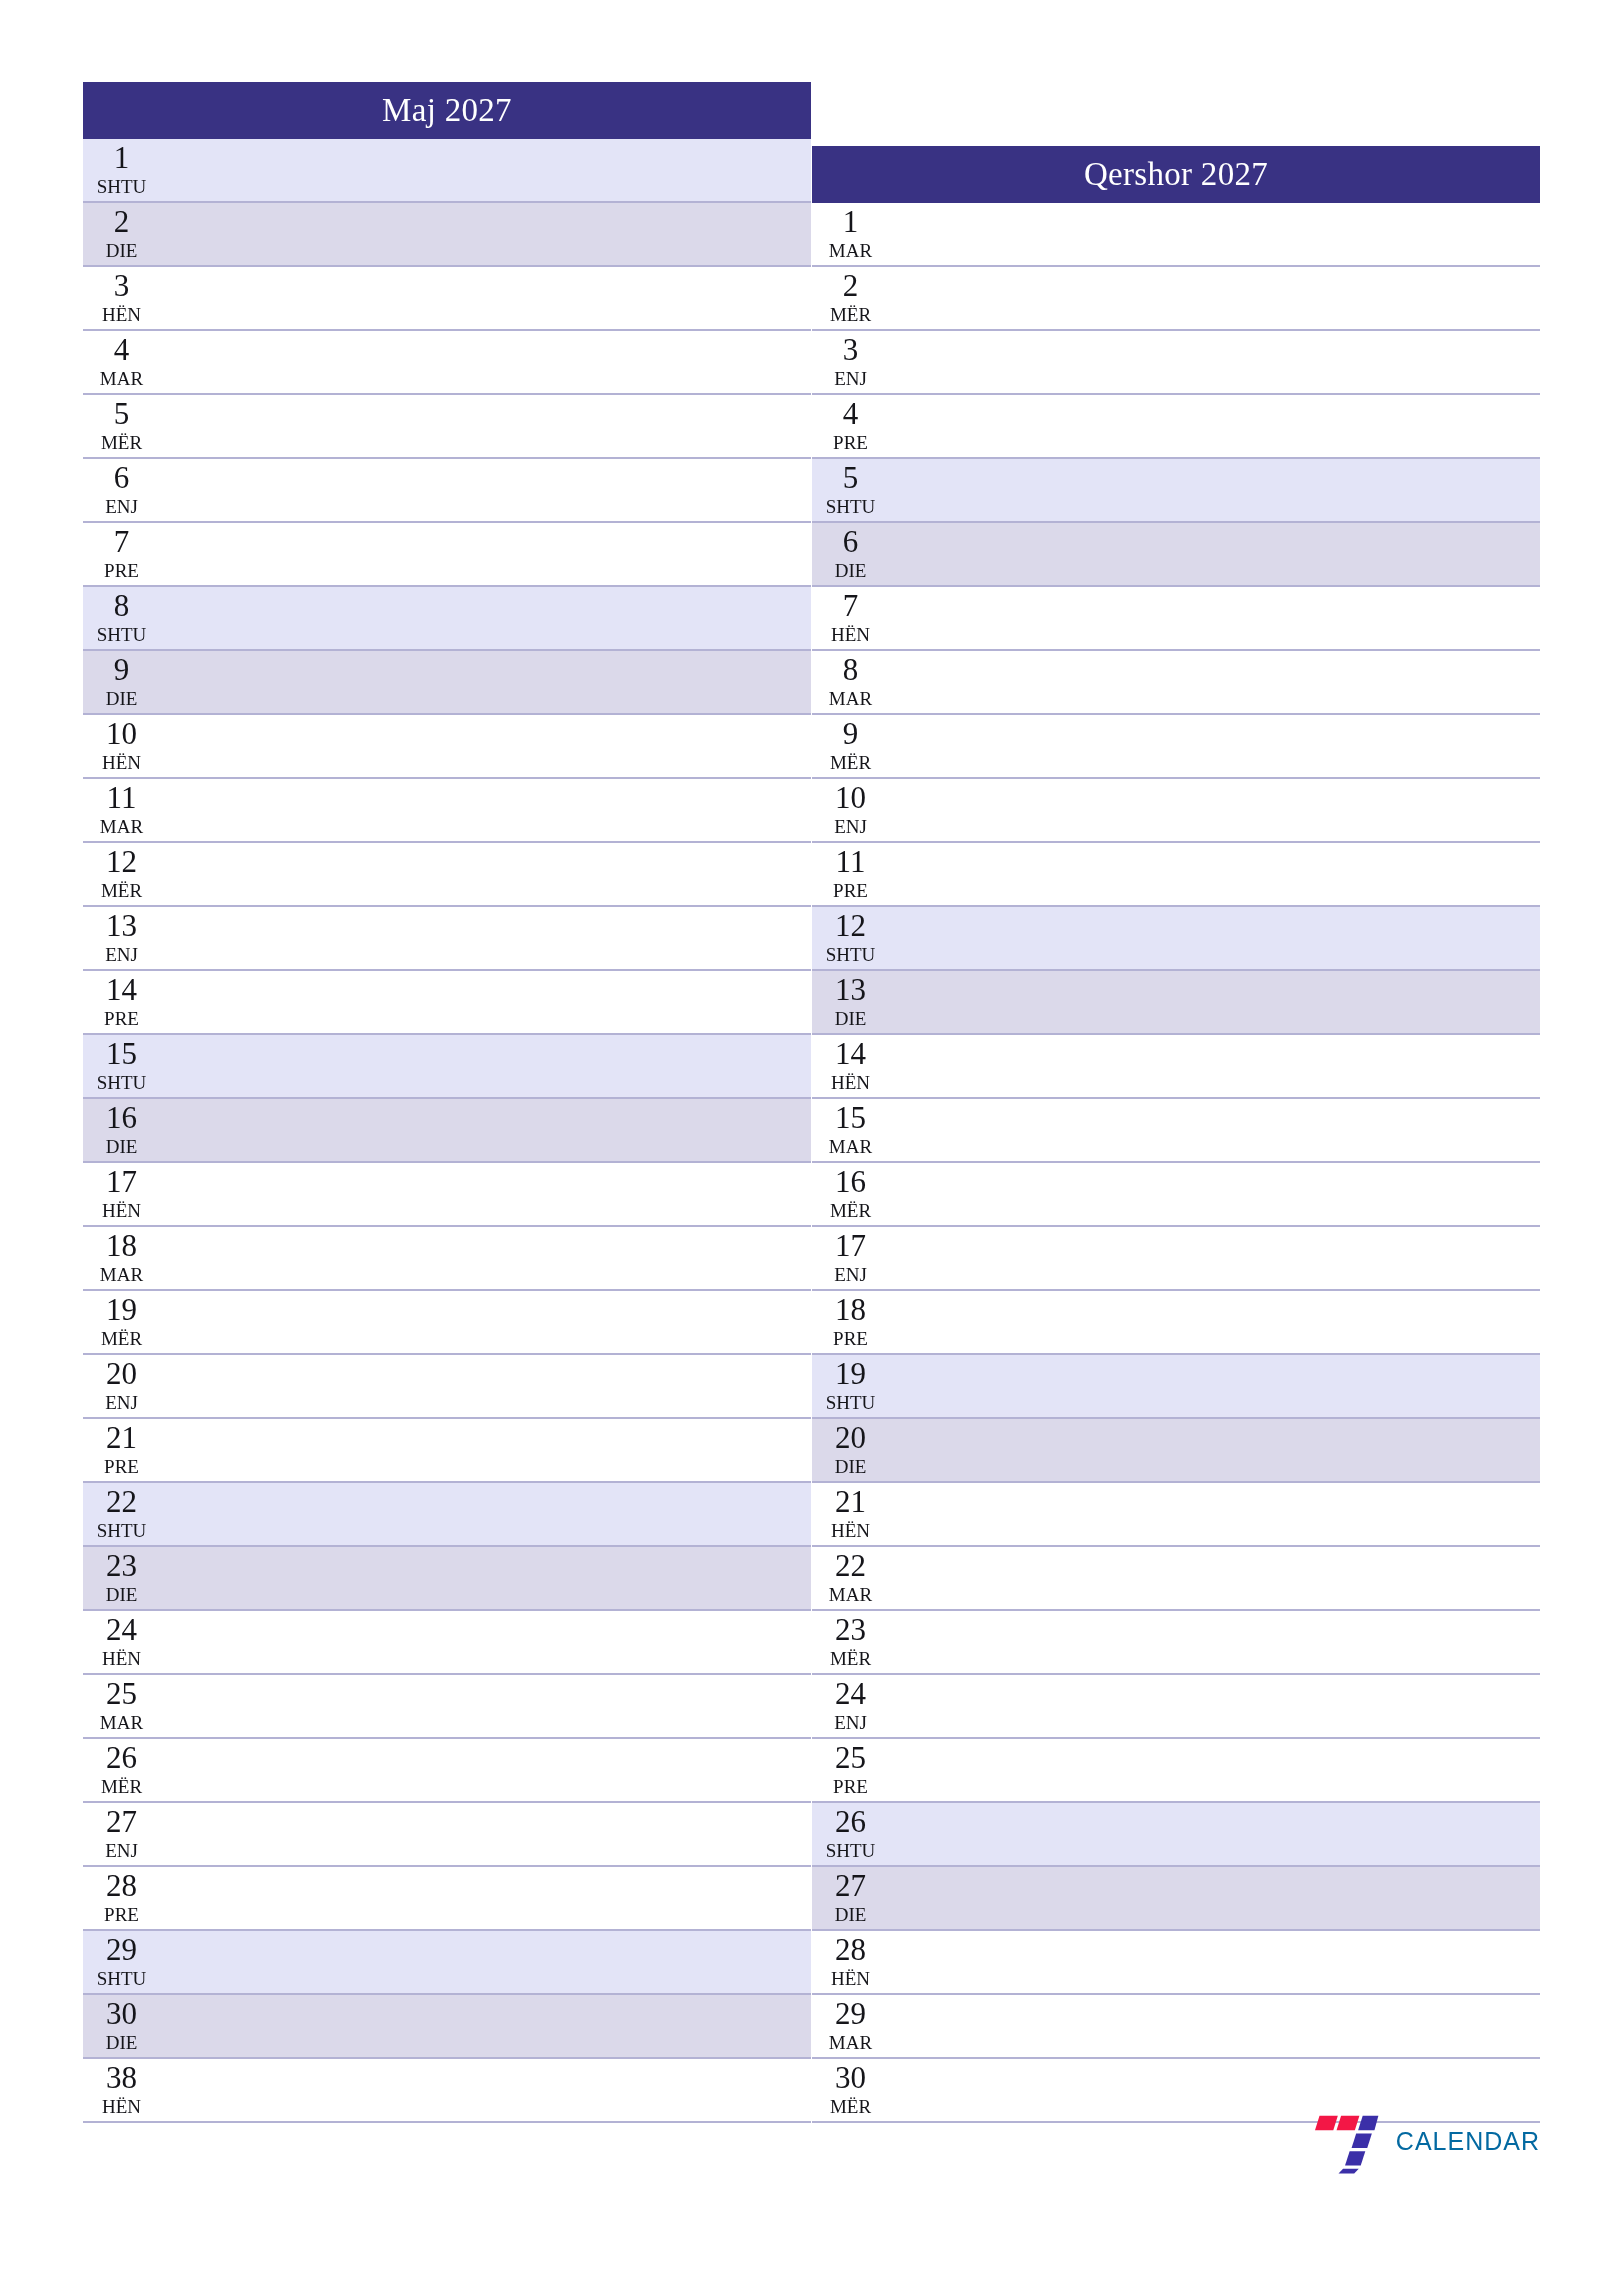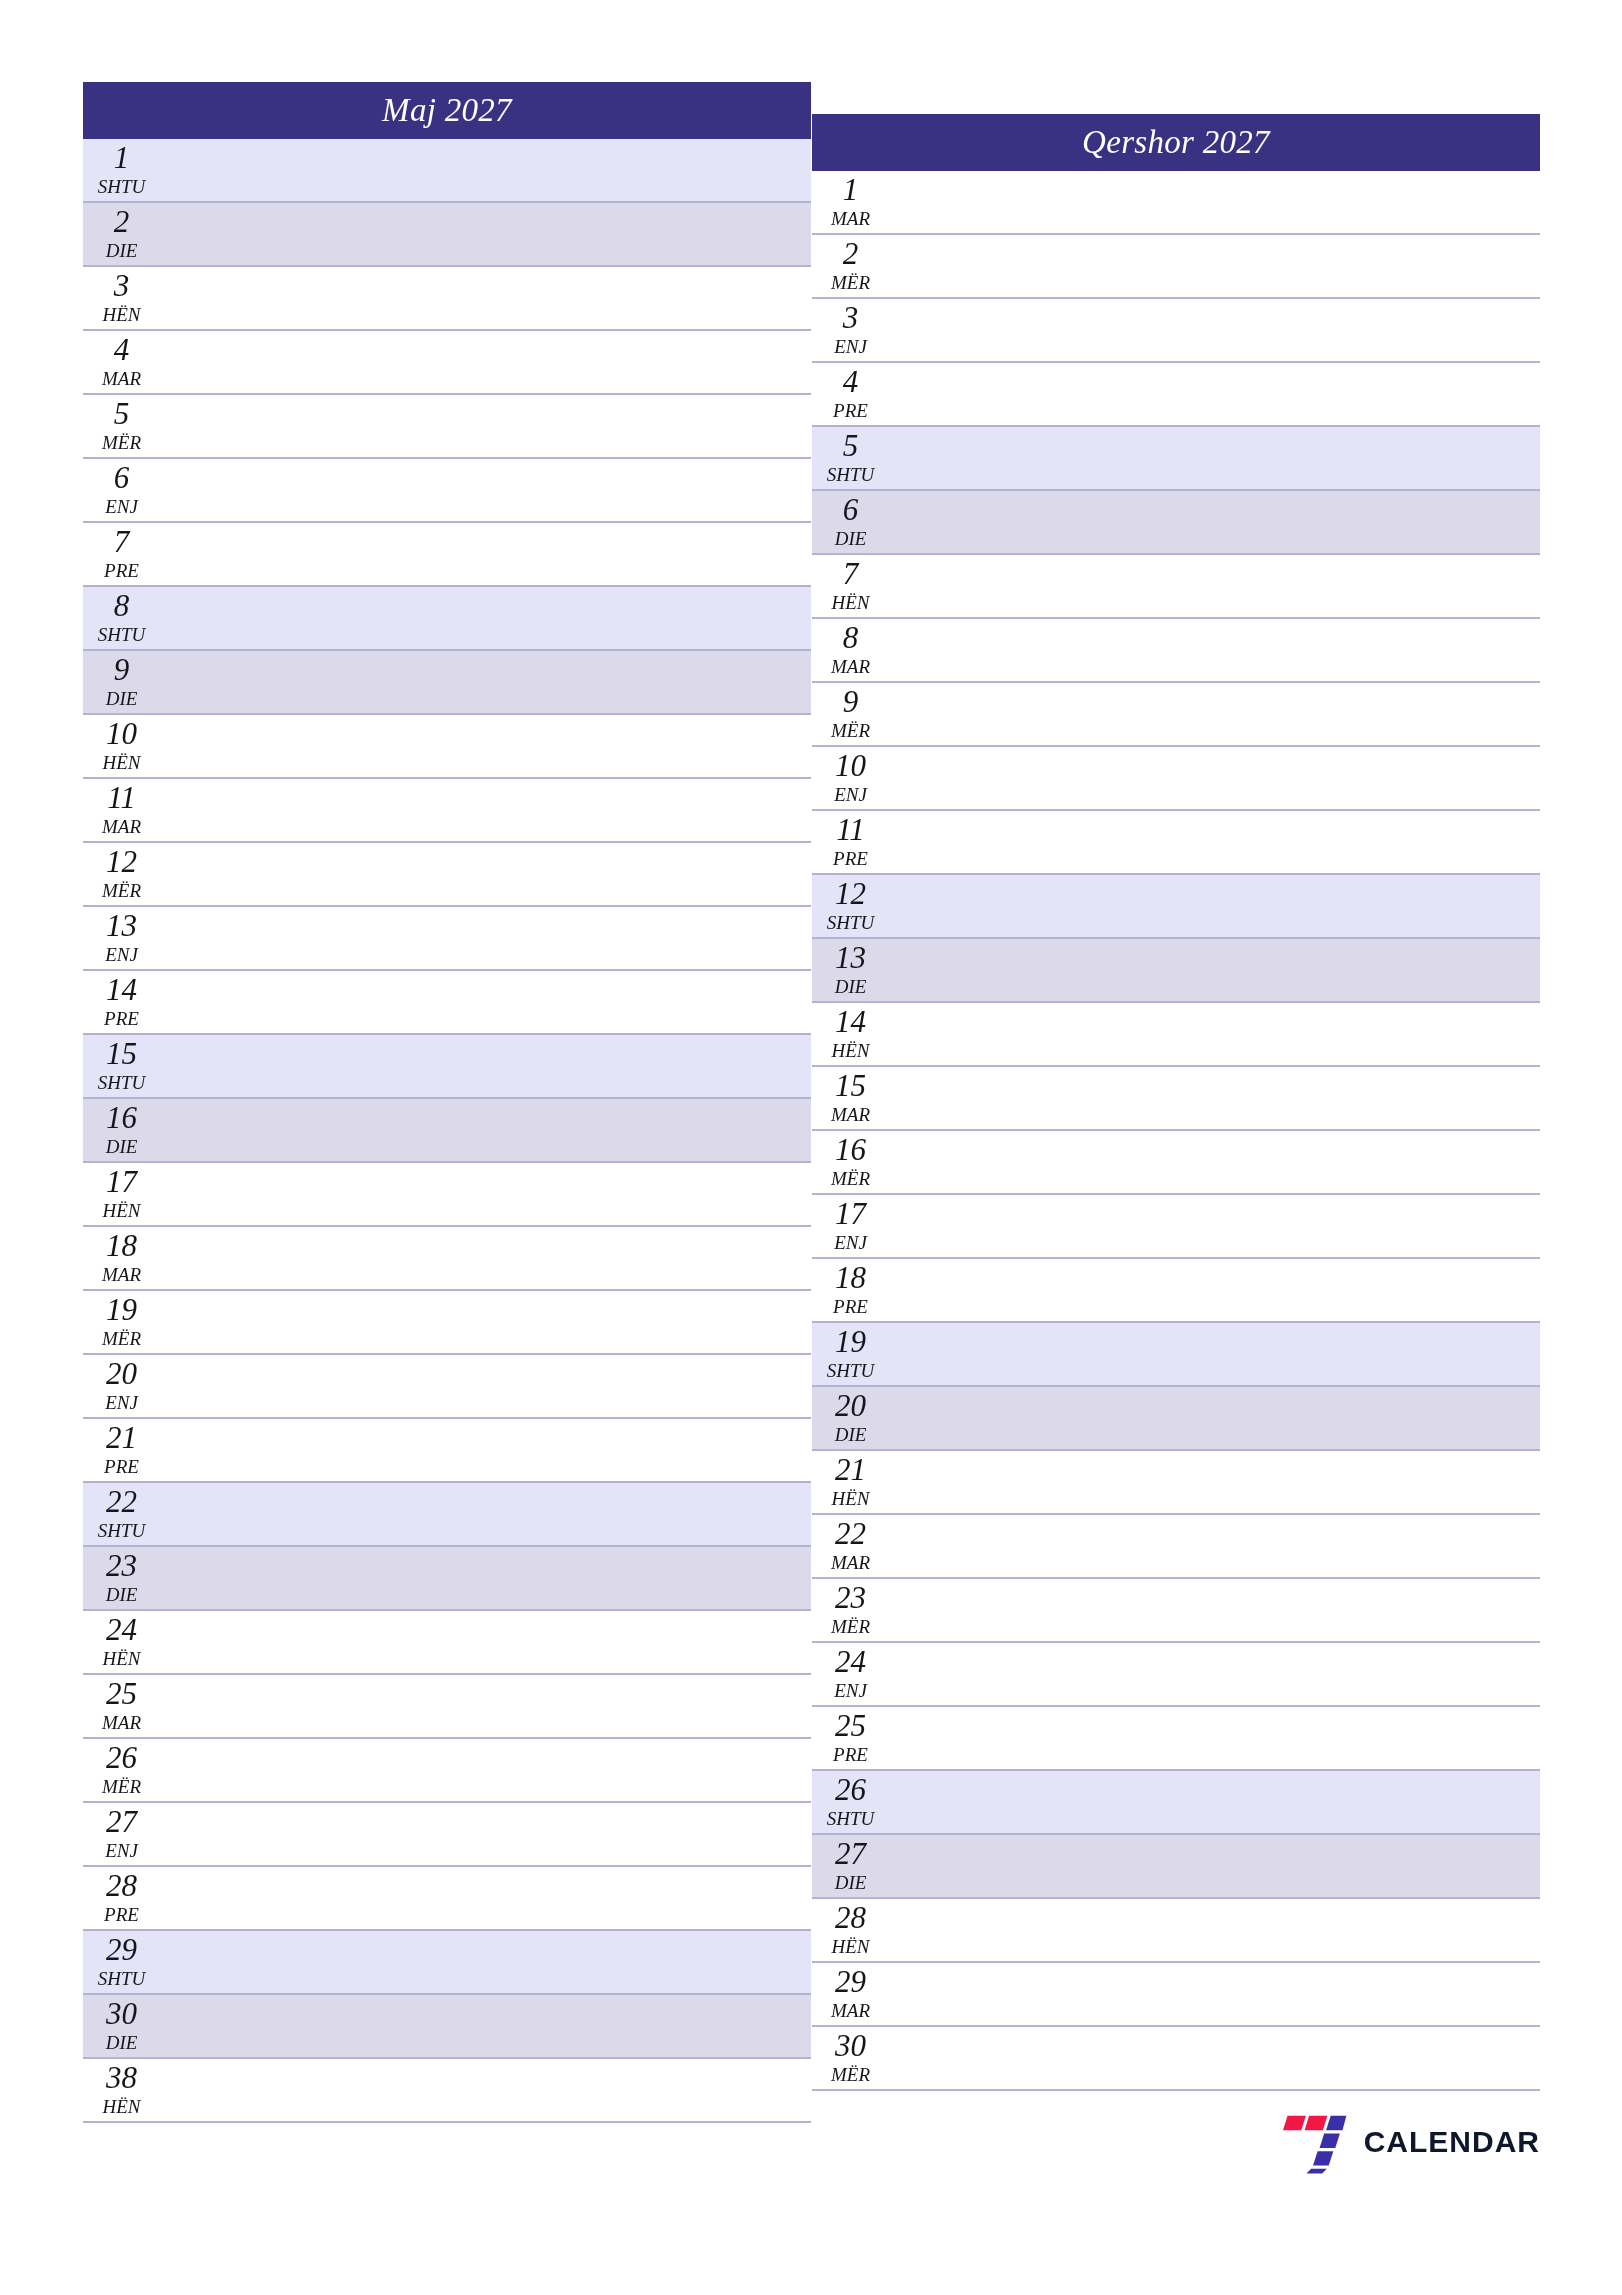--- a/index.html
+++ b/index.html
@@ -10,24 +10,23 @@
   }
   #page {
     position: relative;
     width: 1623px; height: 2295px;
     background: #ffffff;
     padding: 82px 83px 0 83px;
   }
   .columns {
     display: flex;
     flex-direction: row;
-    align-items: center;
+    align-items: flex-end;
     gap: 1px;
     width: 100%;
-    font-style: italic;
   }
   .month-col {
     flex: 1 1 0;
     min-width: 0;
     display: flex;
     flex-direction: column;
   }
   .month-header {
     background: #393283;
     height: 57px;
@@ -87,24 +86,24 @@
     justify-content: flex-end;
   }
   .logo {
     display: flex;
     align-items: center;
     gap: 14.4px;
   }
   .logo-mark { display: block; }
   .logo-text {
     font-family: "Liberation Sans", "DejaVu Sans", sans-serif;
-    font-size: 30px;
-    font-weight: bold;
+    font-size: 25px;
+    font-weight: normal;
     letter-spacing: 1px;
-    color: #0f172a;
+    color: #0369a1;
   }
 </style>
 </head>
 <body>
 
 <div id="page">
 
   <div class="columns">
 
     <div class="month-col">

